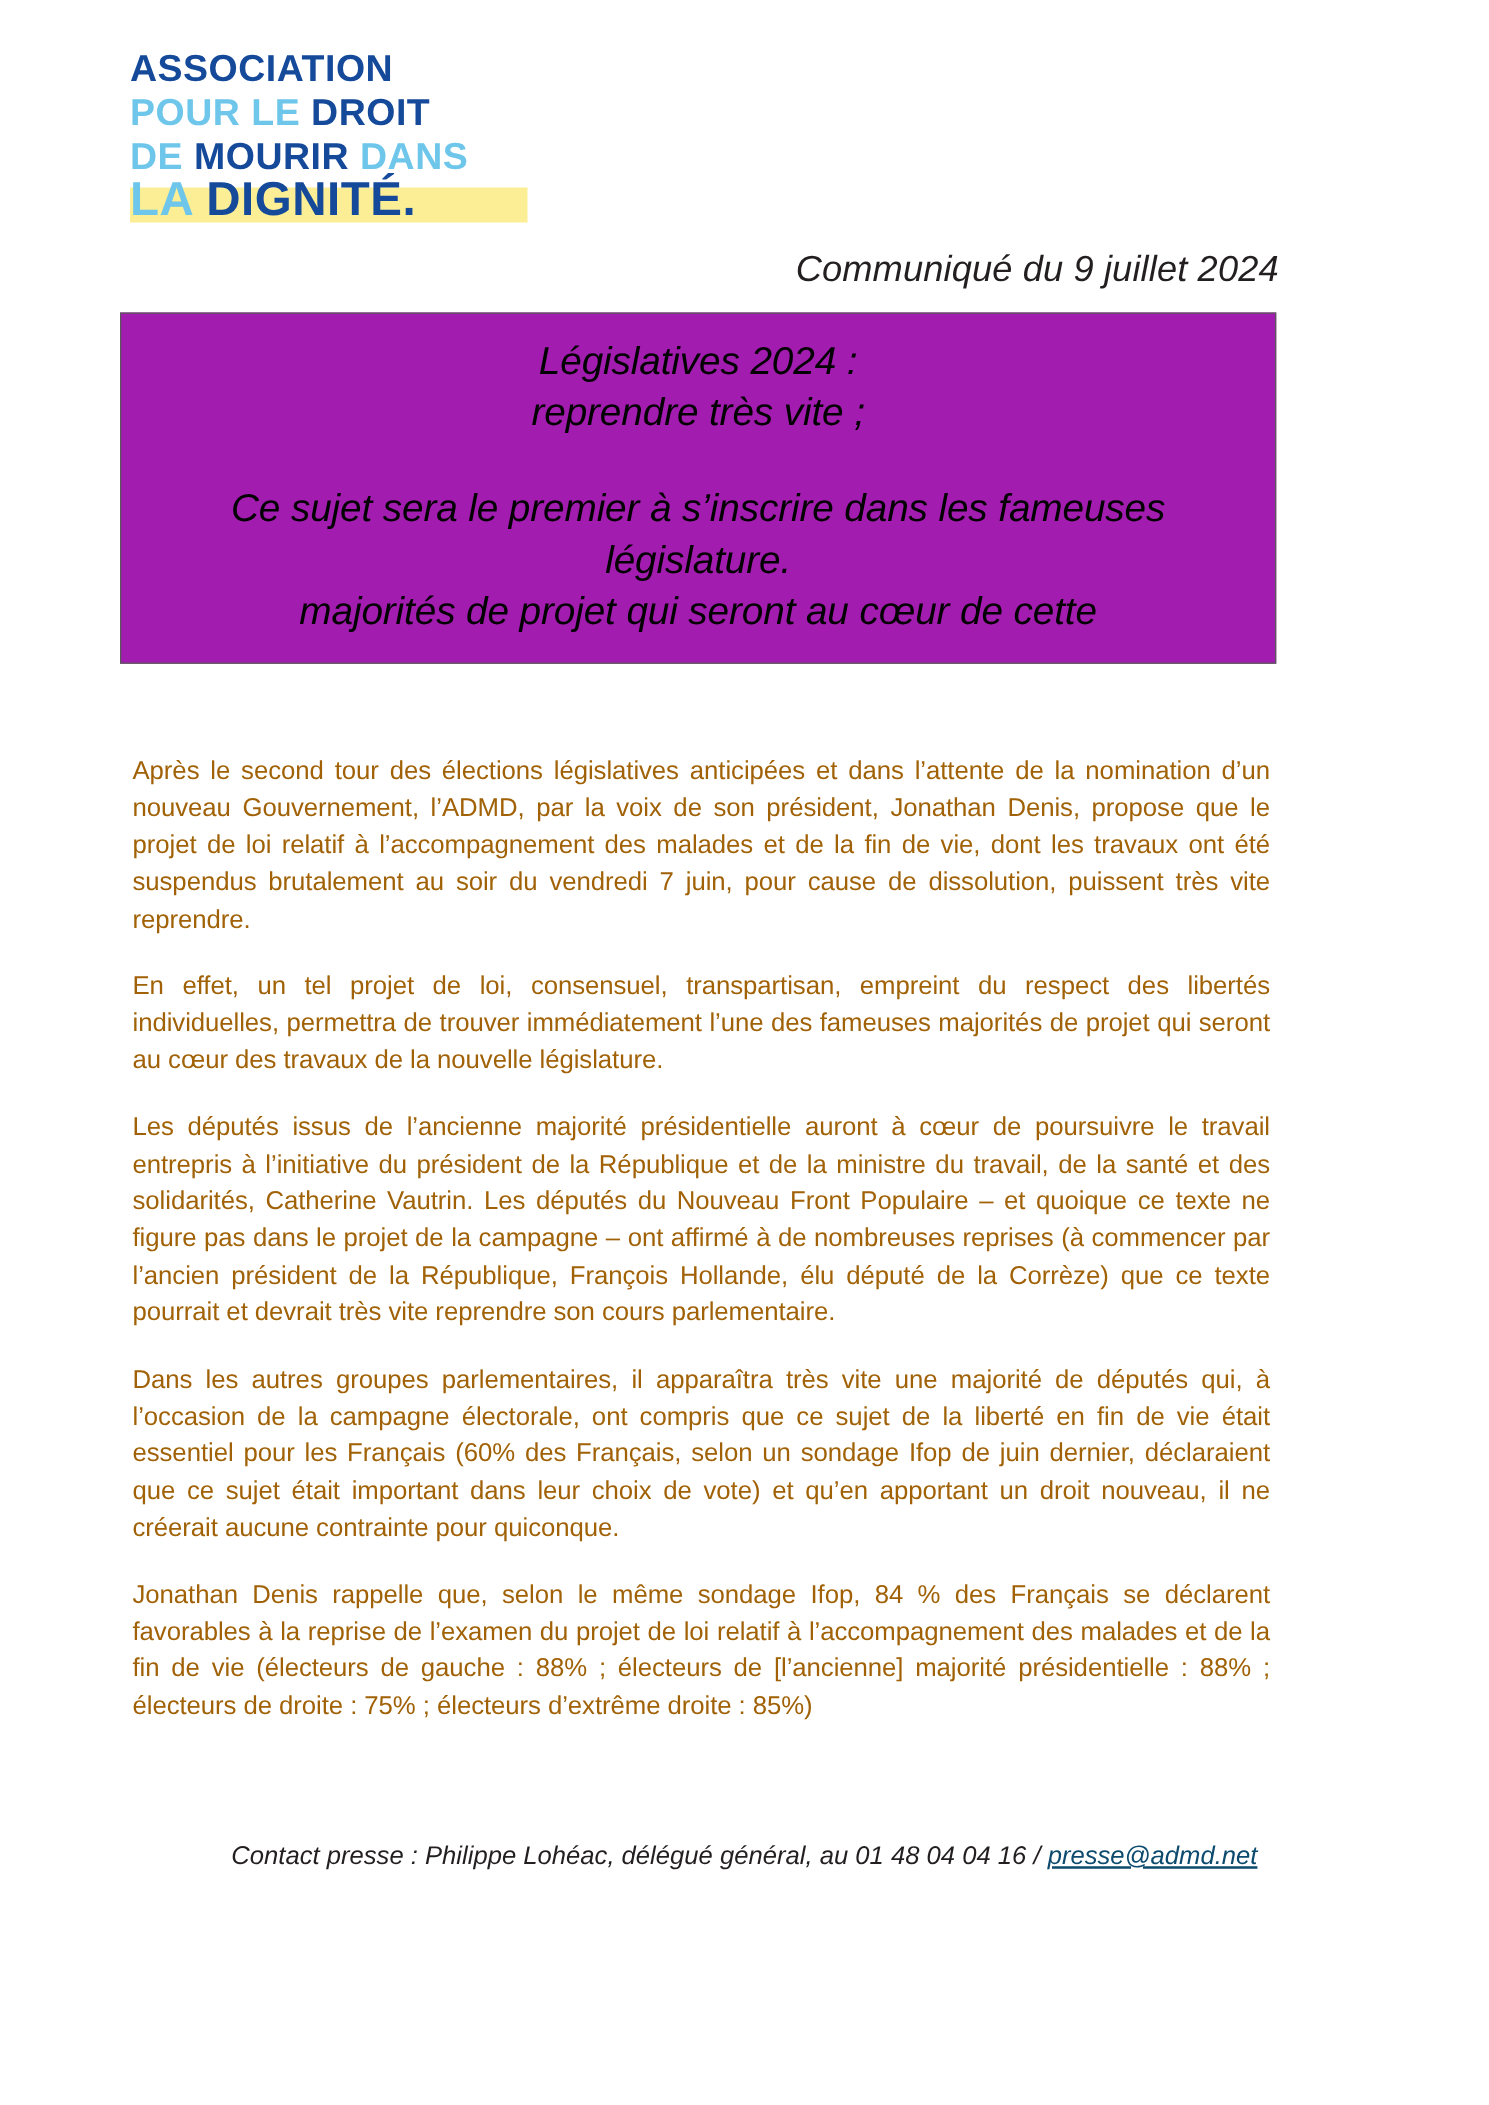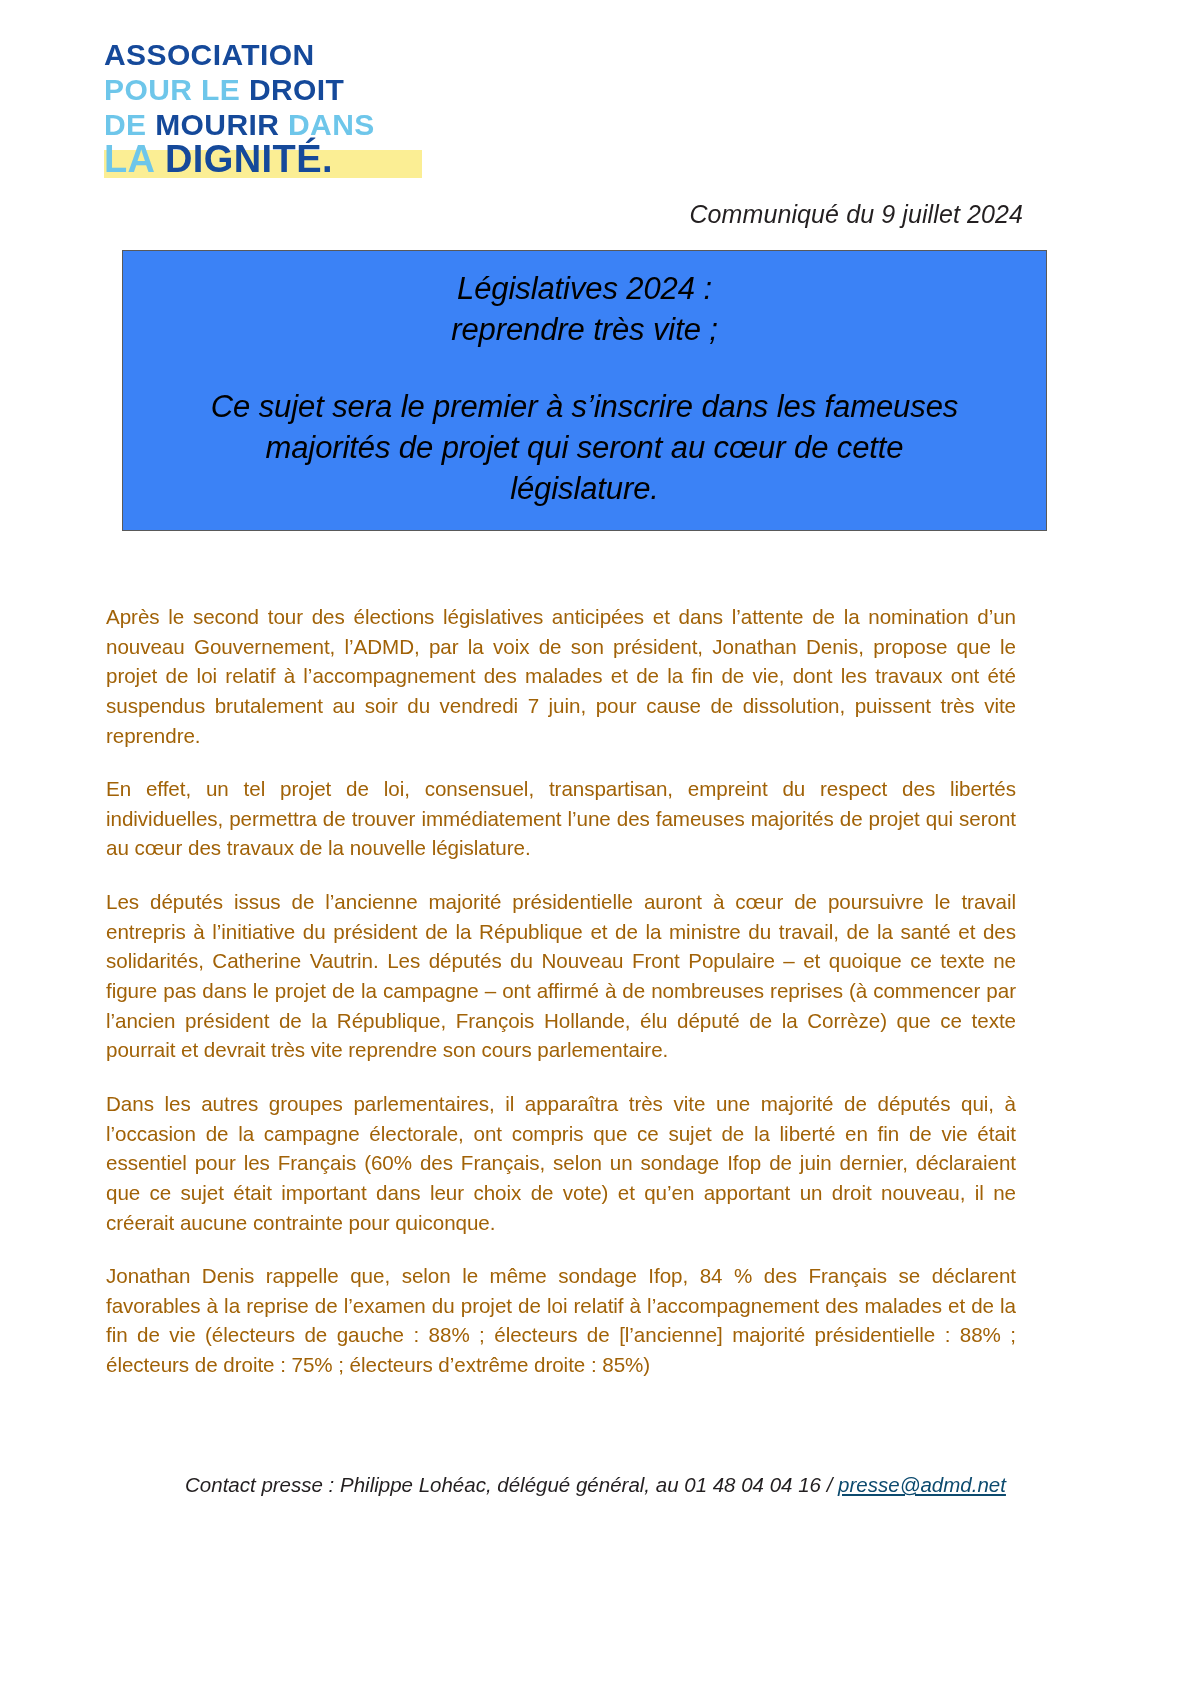--- a/index.html
+++ b/index.html
@@ -30,38 +30,37 @@
     width: 330px;
     height: 148px;
   }
   .logo svg { display: block; width: 100%; height: 100%; }
 
   
   .date-line {
     position: absolute;
     right: 168px;
     top: 200px;
-    font-size: 25px;
+    font-size: 29px;
     font-style: italic;
     letter-spacing: 0.1px;
     color: #231f20;
     white-space: nowrap;
   }
 
   
   .title-box {
     position: absolute;
     left: 96px;
     top: 250px;
     width: 925px;
     border: 1.5px solid #595959;
     box-sizing: border-box;
     padding: 18px 22px 20px 22px;
-    background: #3b82f6;
-    margin-left: 26px;
+    background: #a21caf;
   }
   .title-line {
     text-align: center;
     font-style: italic;
     font-size: 31px;
     line-height: 1.32;
     color: #000000;
     letter-spacing: -0.1px;
   }
   .title-gap { height: 36px; }
@@ -117,22 +116,22 @@
     </svg>
   </div>
 
   <div class="date-line">Communiqué du 9 juillet 2024</div>
 
   <div class="title-box">
     <div class="title-line">Législatives 2024 :</div>
     <div class="title-line">reprendre très vite ;</div>
     <div class="title-gap"></div>
     <div class="title-line">Ce sujet sera le premier à s’inscrire dans les fameuses</div>
+    <div class="title-line">législature.</div>
     <div class="title-line">majorités de projet qui seront au cœur de cette</div>
-    <div class="title-line">législature.</div>
   </div>
 
   <div class="body">
     <p class="para">Après le second tour des élections législatives anticipées et dans l’attente de la nomination d’un nouveau Gouvernement, l’ADMD, par la voix de son président, Jonathan Denis, propose que le projet de loi relatif à l’accompagnement des malades et de la fin de vie, dont les travaux ont été suspendus brutalement au soir du vendredi 7 juin, pour cause de dissolution, puissent très vite reprendre.</p>
     <p class="para">En effet, un tel projet de loi, consensuel, transpartisan, empreint du respect des libertés individuelles, permettra de trouver immédiatement l’une des fameuses majorités de projet qui seront au cœur des travaux de la nouvelle législature.</p>
     <p class="para">Les députés issus de l’ancienne majorité présidentielle auront à cœur de poursuivre le travail entrepris à l’initiative du président de la République et de la ministre du travail, de la santé et des solidarités, Catherine Vautrin. Les députés du Nouveau Front Populaire – et quoique ce texte ne figure pas dans le projet de la campagne – ont affirmé à de nombreuses reprises (à commencer par l’ancien président de la République, François Hollande, élu député de la Corrèze) que ce texte pourrait et devrait très vite reprendre son cours parlementaire.</p>
     <p class="para">Dans les autres groupes parlementaires, il apparaîtra très vite une majorité de députés qui, à l’occasion de la campagne électorale, ont compris que ce sujet de la liberté en fin de vie était essentiel pour les Français (60% des Français, selon un sondage Ifop de juin dernier, déclaraient que ce sujet était important dans leur choix de vote) et qu’en apportant un droit nouveau, il ne créerait aucune contrainte pour quiconque.</p>
     <p class="para">Jonathan Denis rappelle que, selon le même sondage Ifop, 84 % des Français se déclarent favorables à la reprise de l’examen du projet de loi relatif à l’accompagnement des malades et de la fin de vie (électeurs de gauche : 88% ; électeurs de [l’ancienne] majorité présidentielle : 88% ; électeurs de droite : 75% ; électeurs d’extrême droite : 85%)</p>
   </div>
 

